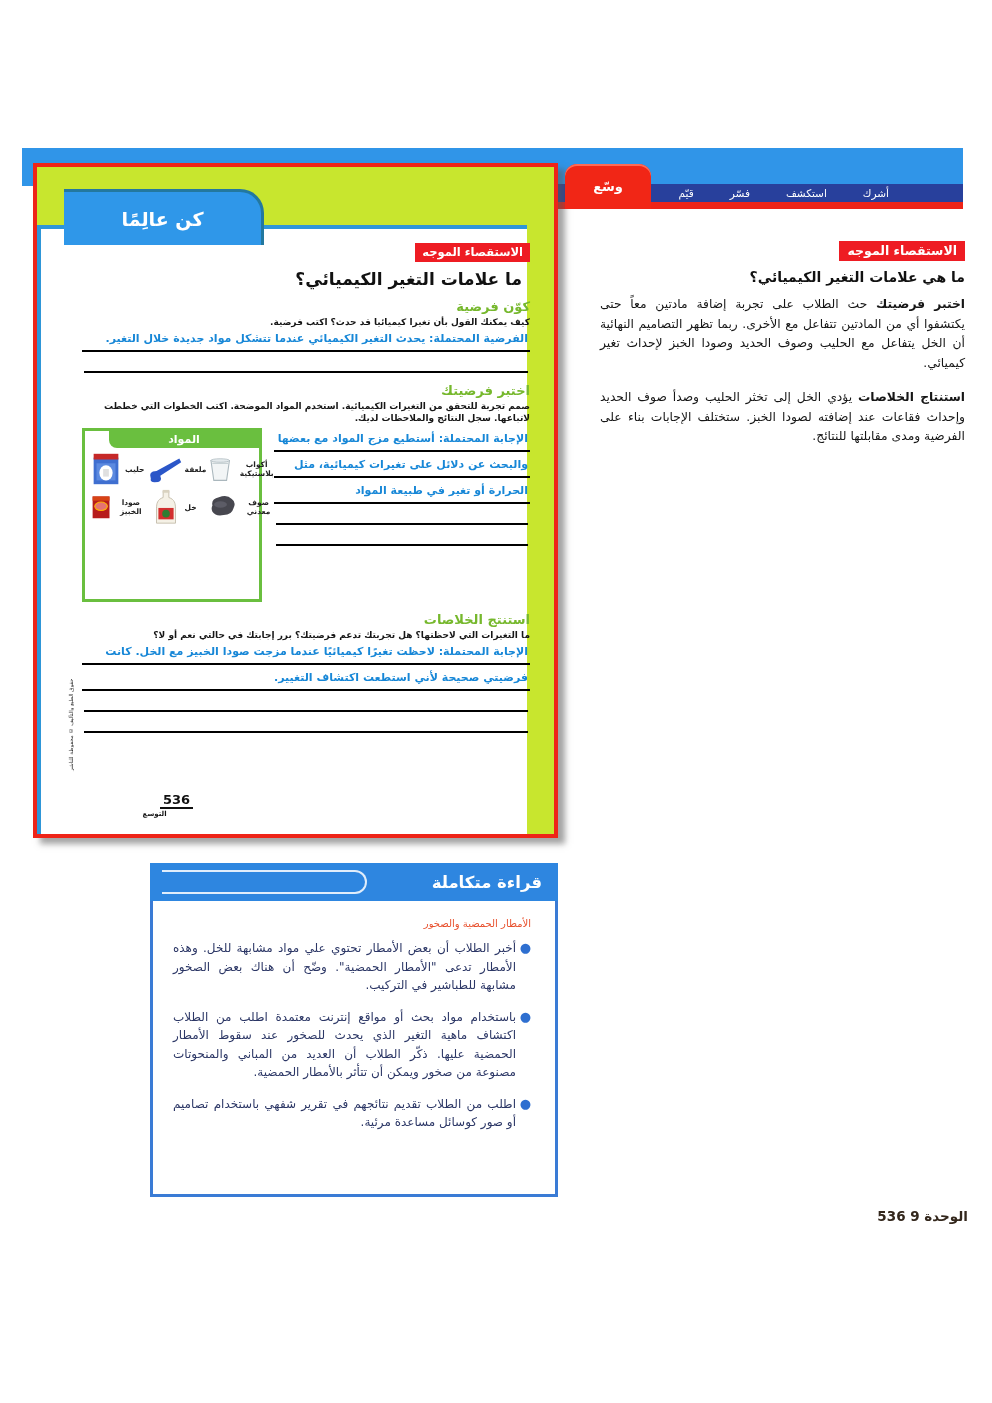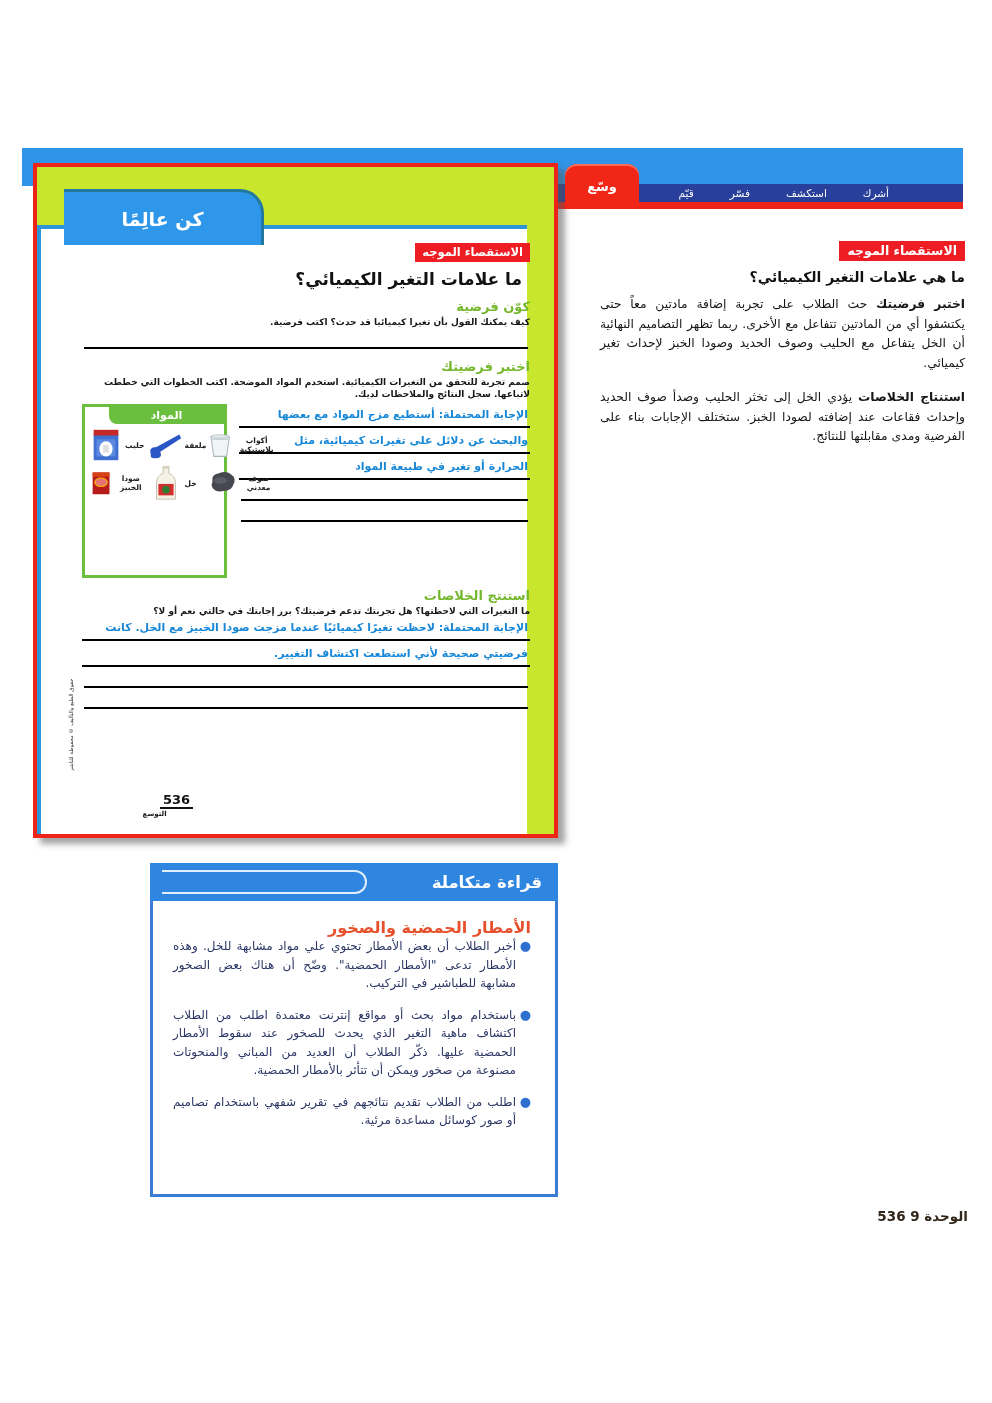--- a/index.html
+++ b/index.html
@@ -6,21 +6,21 @@
   *{box-sizing:border-box;}
   body{font-family:"DejaVu Sans", sans-serif;}
   #page{position:relative;width:992px;height:1403px;background:#fff;overflow:hidden;direction:rtl;}
 
   
   .topbar-blue{position:absolute;left:22px;top:148px;width:941px;height:38px;background:#3095e8;}
   .topbar-navy{position:absolute;left:557px;top:184px;width:406px;height:18px;background:#28409c;
     display:flex;direction:rtl;align-items:center;gap:36px;padding-right:74px;}
   .topbar-navy .tab{color:#fff;font-size:10.5px;white-space:nowrap;}
   .topbar-redline{position:absolute;left:557px;top:202px;width:406px;height:7px;background:#ee2418;}
-  .tab-active{position:absolute;left:565px;top:164px;width:74px;height:45px;background:#f12616;
+  .tab-active{position:absolute;left:565px;top:164px;width:86px;height:45px;background:#f12616;
     border-radius:12px 12px 0 0;color:#fff;font-weight:bold;font-size:13px;display:flex;
     align-items:center;justify-content:center;z-index:6;box-shadow:inset 0 2px 0 #ff6a55;}
 
   
   .worksheet{position:absolute;left:33px;top:163px;width:525px;height:675px;background:#c8e62e;
     border:4px solid #ee2418;box-shadow:7px 6px 6px rgba(90,90,90,.55);z-index:5;overflow:hidden;}
   .ws-white{position:absolute;left:0;top:58px;right:27px;bottom:0;background:#fff;
     border-top:4px solid #2e96d8;border-left:4px solid #2e96d8;} 
   .ws-tab{position:absolute;left:27px;top:22px;width:200px;height:56px;background:#2f97e9;
     border-radius:0 24px 0 0;border-top:3px solid #23789f;border-right:3px solid #23789f;
@@ -29,21 +29,21 @@
   .ws-badge{display:inline-block;background:#ee1c23;color:#fff;font-weight:bold;font-size:11.5px;
     padding:2px 7px 3px;margin-top:4px;}
   .ws-title{font-weight:bold;font-size:17px;color:#111;margin:7px 8px 4px;}
   .ws-h{font-weight:bold;font-size:13px;color:#76b82d;margin:10px 0 2px;}
   .ws-prompt{font-size:9px;line-height:12px;color:#161616;font-weight:bold;}
   .ws-answer{color:#1787d7;font-weight:bold;font-size:11px;line-height:15px;
     border-bottom:2px solid #000;padding:3px 2px 4px;margin-bottom:2px;}
   .ws-rule{border-bottom:2px solid #000;height:2px;margin:19px 2px 0;}
   .ws-row{display:flex;direction:rtl;gap:12px;margin-top:4px;}
   .ws-row .col-answers{flex:1;min-width:0;}
-  .materials{width:145px;height:174px;border:3px solid #6abf3f;background:#fff;flex:0 0 auto;}
+  .materials{width:180px;height:174px;border:3px solid #6abf3f;background:#fff;flex:0 0 auto;}
   .materials-head{background:#6abf3f;color:#fff;font-weight:bold;font-size:11px;text-align:center;
     height:17px;line-height:17px;margin-left:24px;border-radius:0 0 0 8px;}
   .materials-grid{display:grid;grid-template-columns:1fr 1fr 1fr;direction:ltr;padding:2px 2px;}
   .mat-item{display:flex;flex-direction:row;align-items:center;}
   .mat-item svg{width:38px;height:38px;}
   .mat-label{font-size:7.5px;line-height:9px;font-weight:bold;color:#222;text-align:center;direction:rtl;}
   .ws-footer{position:absolute;left:48px;bottom:12px;text-align:center;direction:ltr;}
   .ws-page-num{font-weight:bold;font-size:13px;color:#111;border-bottom:2.5px solid #111;padding:0 3px;margin-left:44px;}
   .ws-page-sec{font-size:7px;font-weight:bold;color:#111;margin-top:2px;}
   .ws-copyright{position:absolute;right:476px;top:450px;writing-mode:vertical-rl;transform:rotate(180deg);
@@ -57,21 +57,21 @@
   .t-para .lead{font-weight:bold;}
 
   
   .reading-banner{position:absolute;left:150px;top:863px;width:408px;height:38px;background:#2e86e0;
     color:#fff;font-weight:bold;font-size:16.5px;display:flex;align-items:center;direction:rtl;
     padding-right:16px;z-index:3;}
   .banner-notch{position:absolute;left:12px;top:7px;width:205px;height:24px;
     border:2px solid rgba(255,255,255,.85);border-left:none;border-radius:0 14px 14px 0;}
   .reading-box{position:absolute;left:150px;top:901px;width:408px;height:296px;background:#fff;
     border:3px solid #3a7bd5;border-top:none;padding:17px 24px 10px 20px;direction:rtl;}
-  .r-heading{color:#e8512e;font-weight:bold;font-size:16px;}
+  .r-heading{color:#e8512e;font-weight:normal;font-size:10px;margin-bottom:10px;}
   .r-bullet{position:relative;padding-right:15px;font-size:12px;line-height:18.5px;color:#2c3766;
     text-align:justify;margin-bottom:13px;}
   .r-bullet .dot{position:absolute;right:0;top:0;color:#2e6fd0;font-size:13px;}
 
   
   .page-footer{position:absolute;left:838px;top:1208px;width:130px;direction:ltr;text-align:right;
     font-weight:bold;font-size:13.5px;color:#33271c;}
 </style>
 </head>
 <body>
@@ -90,20 +90,21 @@
 
   <div class="worksheet">
     <div class="ws-tab">كن عالِمًا</div>
     <div class="ws-white"></div>
     <div class="ws-content">
       <span class="ws-badge">الاستقصاء الموجه</span>
       <div class="ws-title">ما علامات التغير الكيميائي؟</div>
 
       <div class="ws-h">كوّن فرضية</div>
       <div class="ws-prompt">كيف يمكنك القول بأن تغيرا كيميائيا قد حدث؟ اكتب فرضية.</div>
+      <div class="ws-answer">الفرضية المحتملة: يحدث التغير الكيميائي عندما تتشكل مواد جديدة خلال التغير.</div>
       <div class="ws-rule"></div>
 
       <div class="ws-h">اختبر فرضيتك</div>
       <div class="ws-prompt">صمم تجربة للتحقق من التغيرات الكيميائية. استخدم المواد الموضحة. اكتب الخطوات التي خططت لاتباعها. سجل النتائج والملاحظات لديك.</div>
 
       <div class="ws-row">
         <div class="col-answers">
           <div class="ws-answer">الإجابة المحتملة: أستطيع مزج المواد مع بعضها</div>
           <div class="ws-answer">والبحث عن دلائل على تغيرات كيميائية، مثل</div>
           <div class="ws-answer">الحرارة أو تغير في طبيعة المواد</div>

